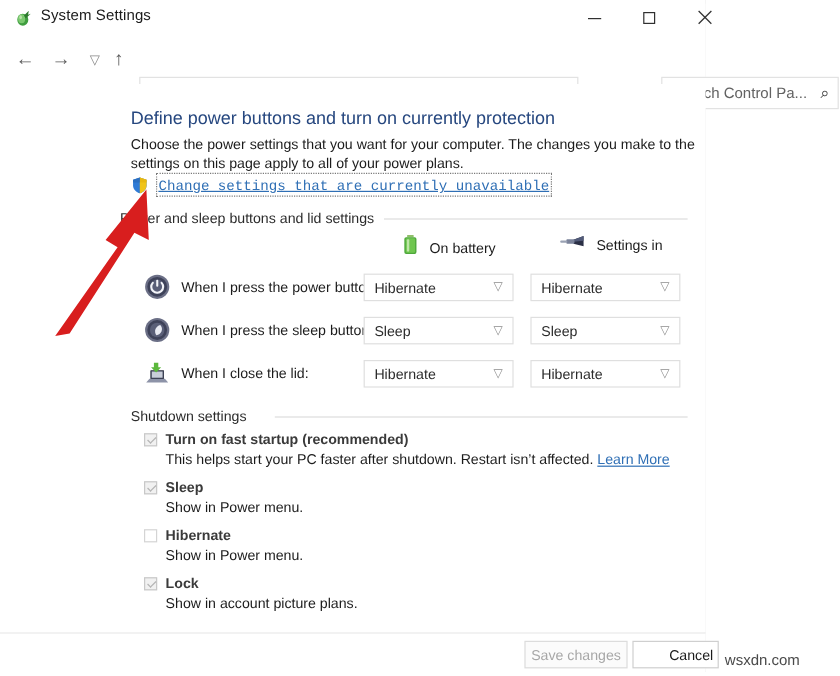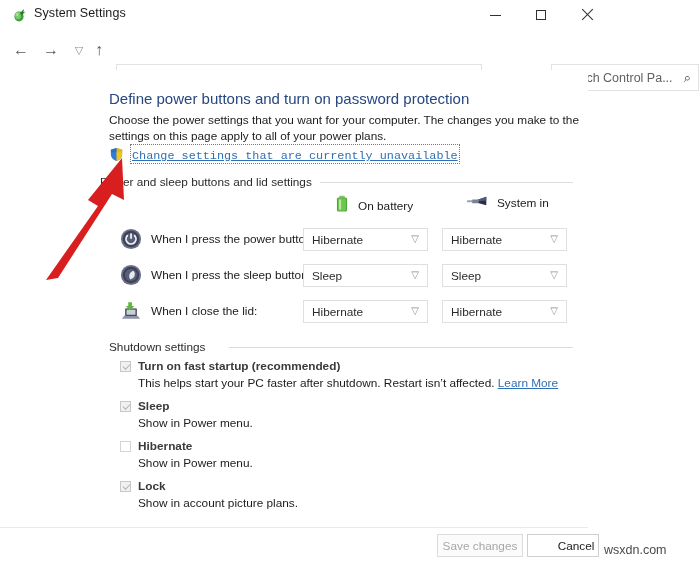--- a/index.html
+++ b/index.html
@@ -315,21 +315,21 @@
       <span class="addr-refresh">↻</span>
 
       <div class="searchbox">
         <span class="search-text">Search Control Pa...</span>
         <span class="search-icon">⌕</span>
       </div>
     </div>
 
     <div class="content">
 
-      <div class="page-title">Define power buttons and turn on password protection</div>
+      <div class="page-title">Define power buttons and turn on currently protection</div>
       <div class="page-desc">Choose the power settings that you want for your computer. The changes you make to the settings on this page apply to all of your power plans.</div>
 
       <div class="shield-link-row">
         <span class="shield-icon">
           <svg viewBox="0 0 16 16" width="15" height="15">
             <path d="M8 1 L14 3 V8 C14 11.5 11 14 8 15 C5 14 2 11.5 2 8 V3 Z" fill="#2f7bd6"></path>
             <path d="M8 1 L14 3 V8 C14 11.5 11 14 8 15 Z" fill="#f0c419"></path>
             <path d="M8 1 L14 3 V5.5 H8 Z" fill="#e8b810"></path>
             <path d="M2 3 L8 1 V5.5 H2 Z" fill="#2b6fc0"></path>
           </svg>
@@ -358,21 +358,21 @@
 
       <div class="colhdr" id="col-plugged">
         <span>
           <svg viewBox="0 0 26 16" width="22" height="14">
             <path d="M24 3 L14 6.5 L14 10.5 L24 13 Z" fill="#2a2f45"></path>
             <path d="M24 3 L14 6.5 L14 8.5 L24 7.5 Z" fill="#515a78"></path>
             <rect x="7" y="6.2" width="8" height="4.4" rx="1" fill="#7a8299"></rect>
             <rect x="1" y="7.2" width="7" height="2.4" rx="1" fill="#9aa2b4"></rect>
           </svg>
         </span>
-        <span class="lbl">System in</span>
+        <span class="lbl">Settings in</span>
       </div>
 
       <div class="setrow" id="row-power">
         <span class="rowicon">
           <svg viewBox="0 0 24 24" width="22" height="22">
             <circle cx="12" cy="12" r="11" fill="#6b6f86"></circle>
             <circle cx="12" cy="12" r="9" fill="#3e4259"></circle>
             <circle cx="12" cy="12" r="6.6" fill="#5a5f78"></circle>
             <rect x="11.1" y="5.6" width="1.9" height="6.4" rx="0.9" fill="#f3f4f8"></rect>
             <path d="M8 8.4 A5.4 5.4 0 1 0 16 8.4" stroke="#f3f4f8" stroke-width="1.9" fill="none" stroke-linecap="round"></path>

